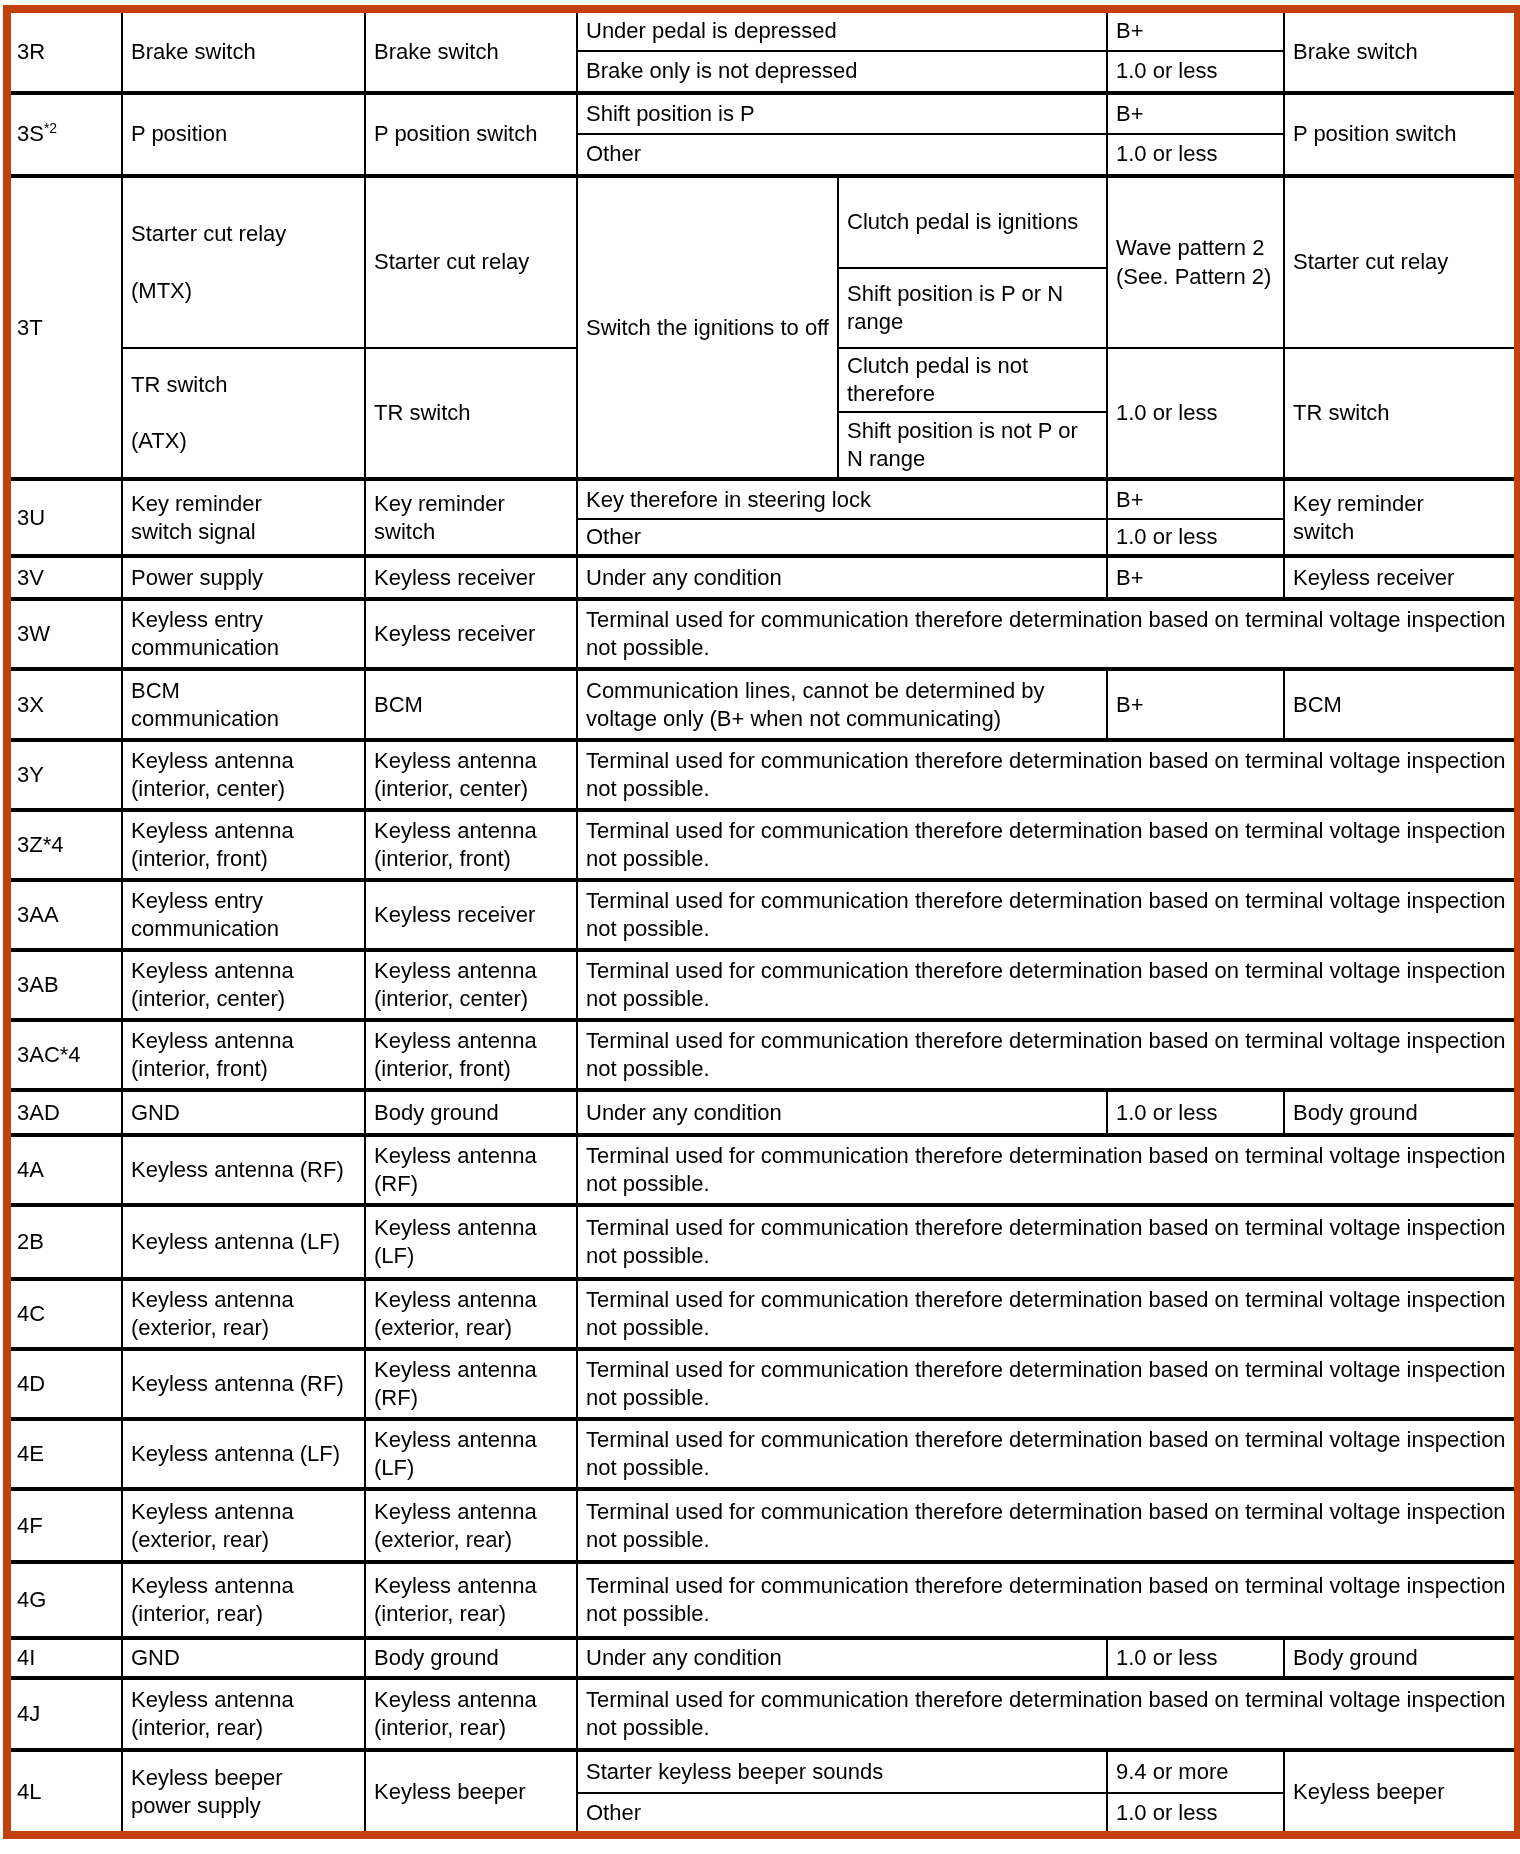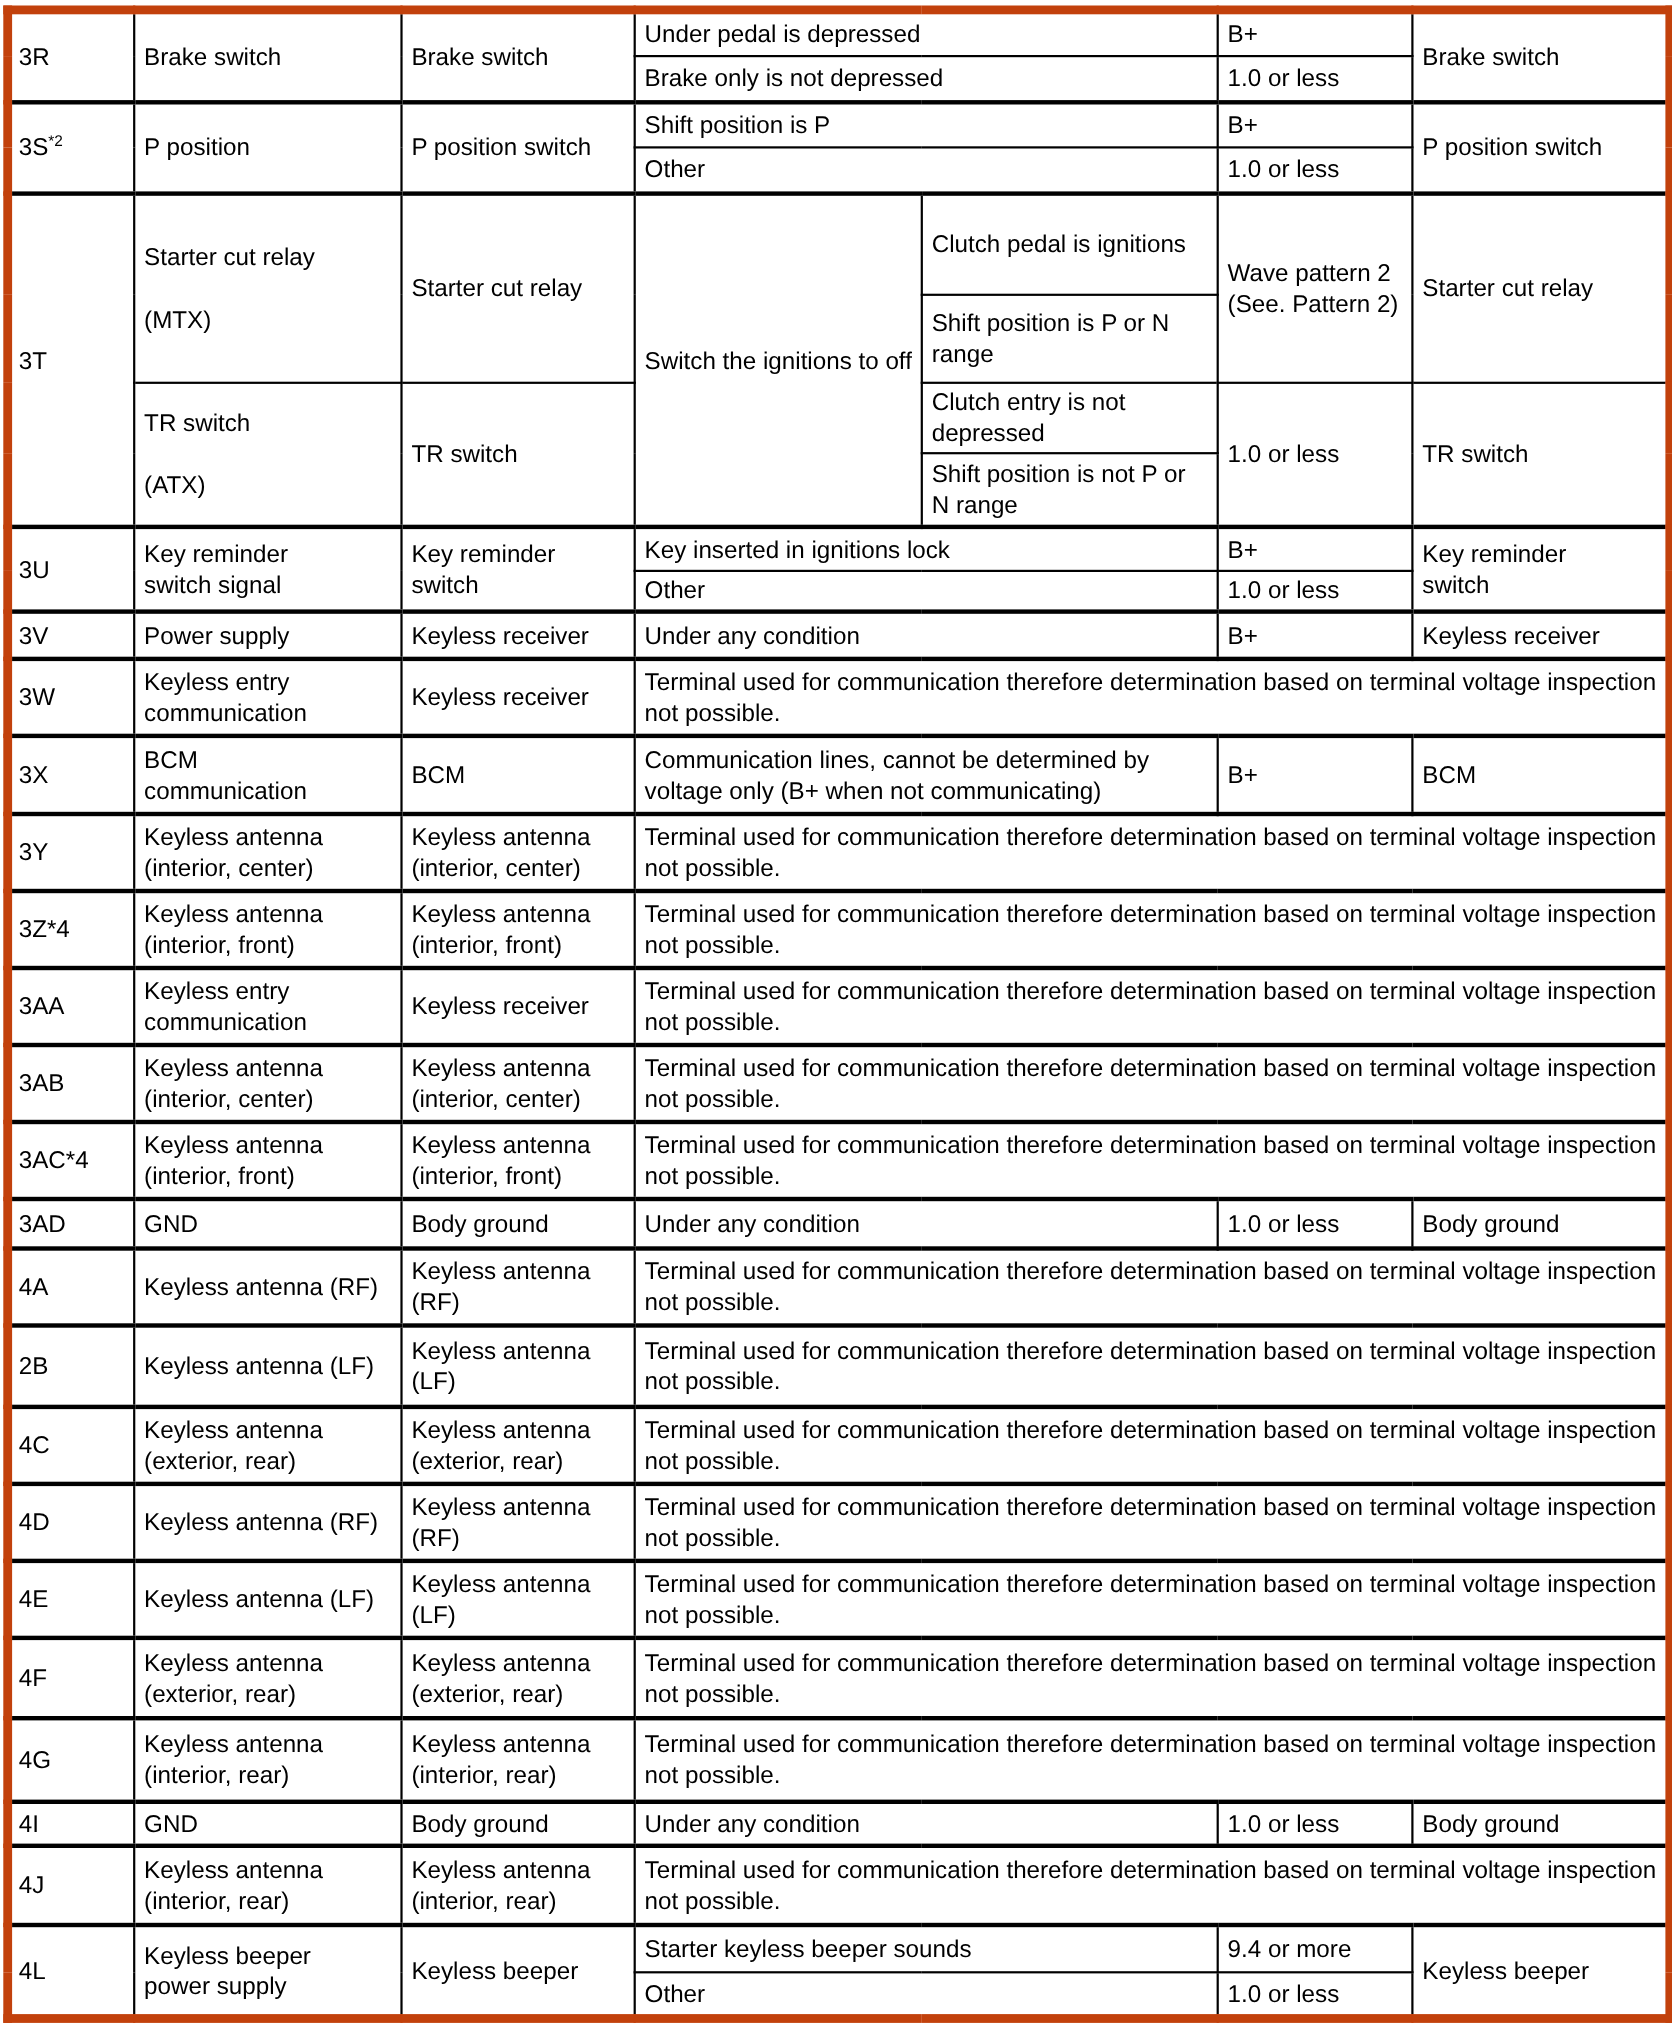--- a/index.html
+++ b/index.html
@@ -64,35 +64,35 @@
     <td rowspan="2">Starter cut relay</td>
   </tr>
   <tr style="height:80px">
     <td>Shift position is P or N range</td>
   </tr>
   <tr style="height:64px">
     <td rowspan="2">TR switch
 
 (ATX)</td>
     <td rowspan="2">TR switch</td>
-    <td>Clutch entry is not depressed</td>
+    <td>Clutch pedal is not therefore</td>
     <td rowspan="2">1.0 or less</td>
     <td rowspan="2">TR switch</td>
   </tr>
   <tr style="height:67px">
     <td>Shift position is not P or N range</td>
   </tr>
 
   <tr class="g" style="height:40px">
     <td class="term" rowspan="2">3U</td>
     <td rowspan="2">Key reminder
 switch signal</td>
     <td rowspan="2">Key reminder
 switch</td>
-    <td colspan="2">Key inserted in ignitions lock</td>
+    <td colspan="2">Key therefore in steering lock</td>
     <td>B+</td>
     <td rowspan="2">Key reminder
 switch</td>
   </tr>
   <tr style="height:37px">
     <td colspan="2">Other</td>
     <td>1.0 or less</td>
   </tr>
 
   <tr class="g" style="height:43px">

